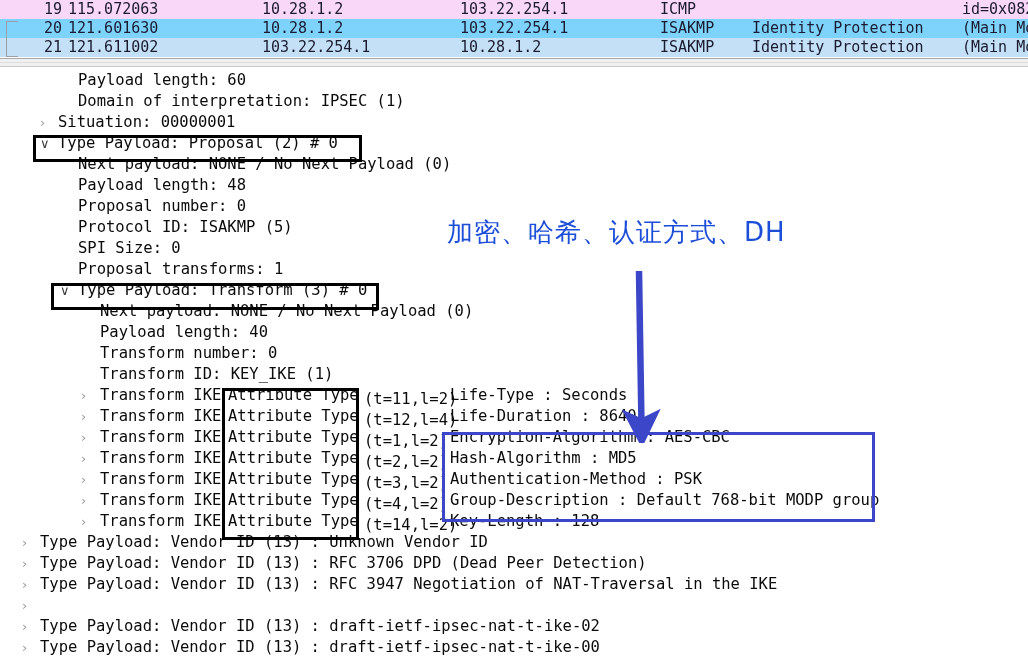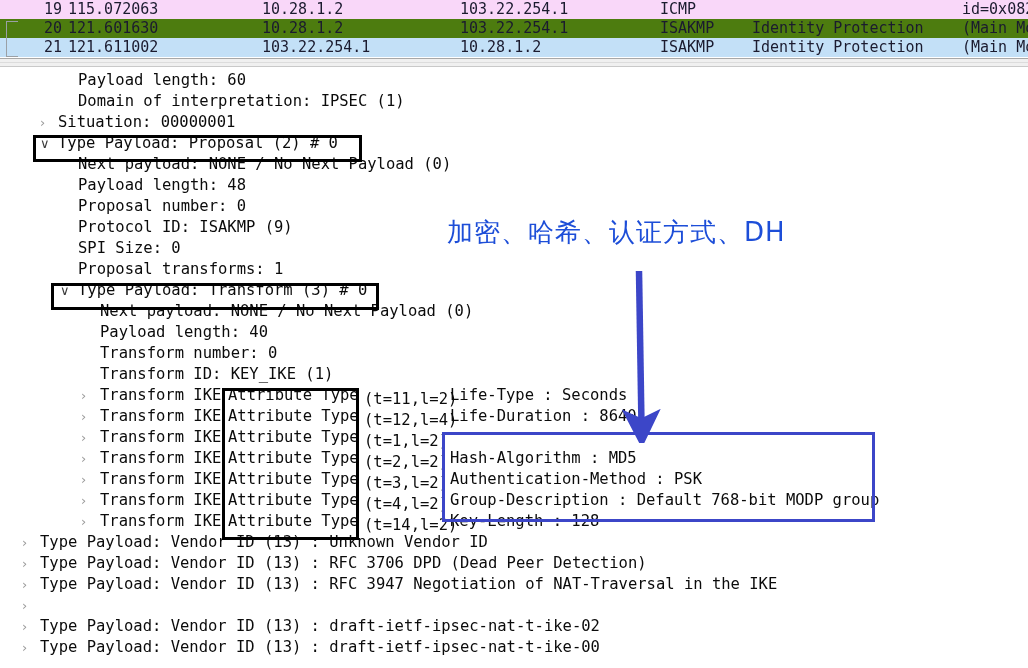--- a/index.html
+++ b/index.html
@@ -29,21 +29,21 @@
   .pkt-row {
     position: relative;
     height: 19px;
     line-height: 19px;
     white-space: nowrap;
     font-family: "DejaVu Sans Mono", "Liberation Mono", monospace;
     font-size: 15px;
     color: #1b1b2f;
   }
   .pkt-row.r-icmp   { background: #f9d7f9; }
-  .pkt-row.r-sel    { background: #4d7c0f; }
+  .pkt-row.r-sel    { background: #7dd3fc; }
   .pkt-row.r-isakmp { background: #c3e0f7; }
 
   .pkt-cell { position: absolute; top: 0; }
   .c-no   { left: 18px;  width: 44px; text-align: right; }
   .c-time { left: 68px; }
   .c-src  { left: 262px; }
   .c-dst  { left: 460px; }
   .c-prot { left: 660px; }
   .c-info { left: 752px; }
   .c-extra{ left: 962px; }
@@ -219,21 +219,21 @@
   <div class="d-row ind2">
     <span class="d-text">Next payload: NONE / No Next Payload  (0)</span>
   </div>
   <div class="d-row ind2">
     <span class="d-text">Payload length: 48</span>
   </div>
   <div class="d-row ind2">
     <span class="d-text">Proposal number: 0</span>
   </div>
   <div class="d-row ind2">
-    <span class="d-text">Protocol ID: ISAKMP (9)</span>
+    <span class="d-text">Protocol ID: ISAKMP (5)</span>
   </div>
   <div class="d-row ind2">
     <span class="d-text">SPI Size: 0</span>
   </div>
   <div class="d-row ind2">
     <span class="d-text">Proposal transforms: 1</span>
   </div>
 
   <div class="d-row ind2">
     <span class="twisty open">∨</span>
@@ -265,20 +265,21 @@
     <span class="attr-pre">Transform IKE</span>
     <span class="attr-mid">Attribute Type</span>
     <span class="attr-post">(t=12,l=4)</span>
     <span class="attr-val">Life-Duration : 8640</span>
   </div>
   <div class="d-row ind3">
     <span class="twisty">›</span>
     <span class="attr-pre">Transform IKE</span>
     <span class="attr-mid">Attribute Type</span>
     <span class="attr-post">(t=1,l=2)</span>
+    <span class="attr-val">Encryption-Algorithm : AES-CBC</span>
   </div>
   <div class="d-row ind3">
     <span class="twisty">›</span>
     <span class="attr-pre">Transform IKE</span>
     <span class="attr-mid">Attribute Type</span>
     <span class="attr-post">(t=2,l=2)</span>
     <span class="attr-val">Hash-Algorithm : MD5</span>
   </div>
   <div class="d-row ind3">
     <span class="twisty">›</span>

